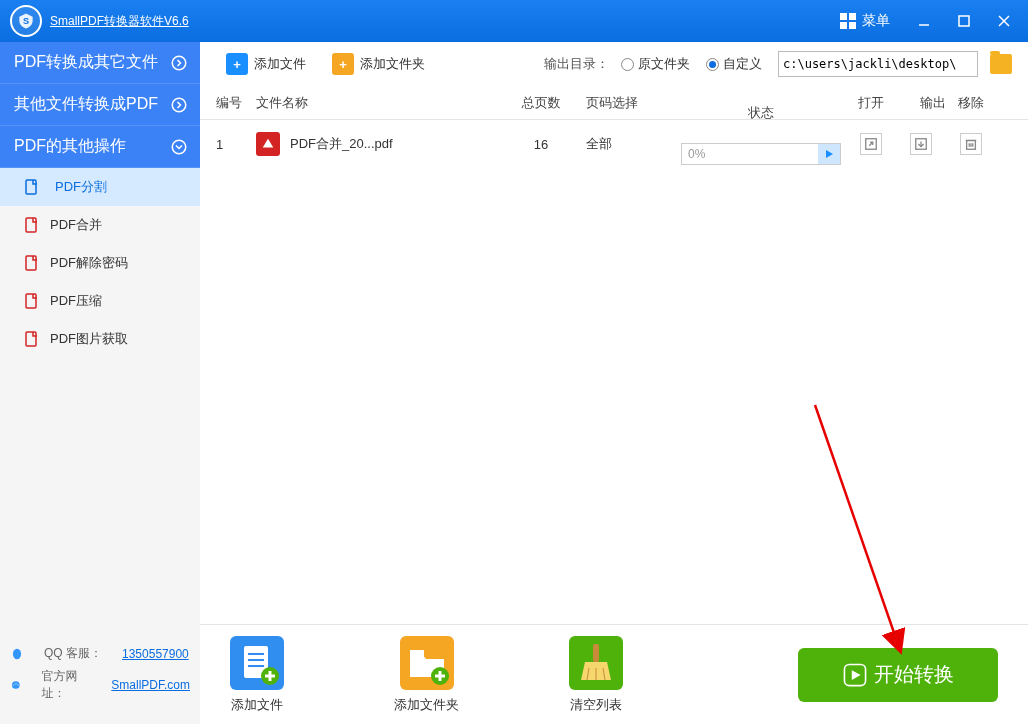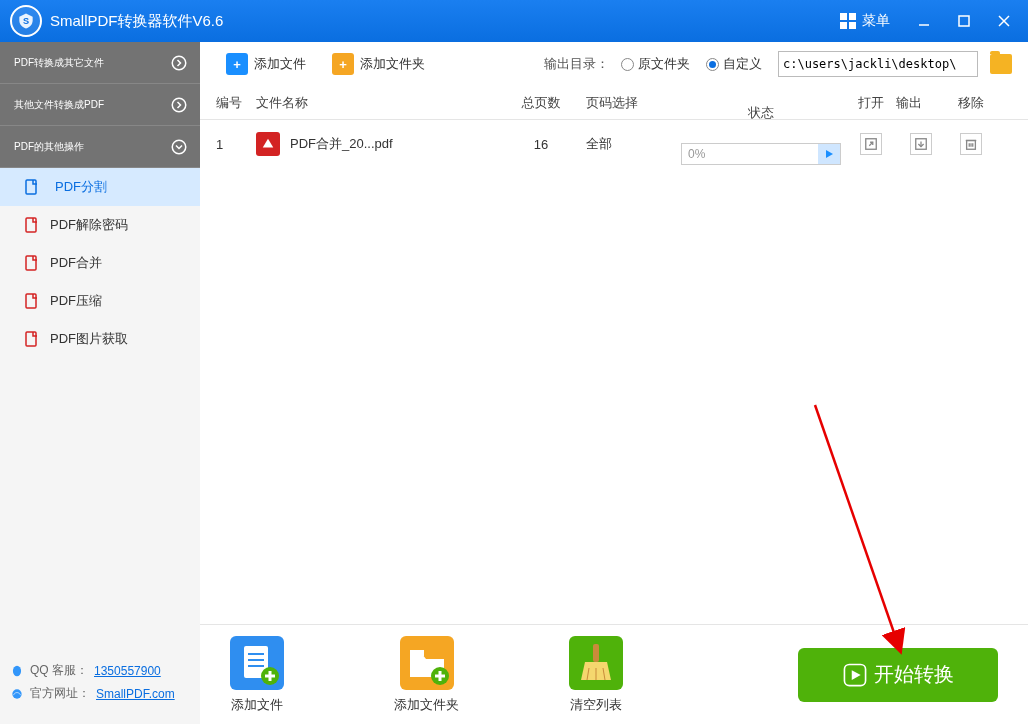--- a/index.html
+++ b/index.html
@@ -1,36 +1,36 @@
 <!DOCTYPE html>
 <html><head>
 <meta charset="utf-8">
 <style>
 * { margin: 0; padding: 0; box-sizing: border-box; font-family: "Microsoft YaHei", sans-serif; }
 body { width: 1028px; height: 724px; overflow: hidden; background: #fff; position: relative; }
 
 .titlebar { height: 42px; background: linear-gradient(to bottom, #1a7ff0, #0a6ee0); display: flex; align-items: center; color: #fff; font-size: 14px; padding: 0 4px; }
 .logo { width: 32px; height: 32px; border: 2px solid #fff; border-radius: 50%; margin: 0 8px 0 6px; display: flex; align-items: center; justify-content: center; background: rgba(255,255,255,.1); }
 .logo svg { width: 20px; height: 20px; }
-.title { flex: 1; font-size: 15px; }
+.title { flex: 1; font-size: 12px; text-decoration: underline; }
 .menu-btn { display: flex; align-items: center; gap: 6px; padding: 0 14px; height: 100%; cursor: pointer; }
 .tiles { width: 16px; height: 16px; display: grid; grid-template: 1fr 1fr / 1fr 1fr; gap: 2px; }
 .tiles span { background: #fff; }
 .winbtn { width: 40px; height: 42px; display: flex; align-items: center; justify-content: center; cursor: pointer; }
 .winbtn svg { stroke: #fff; stroke-width: 1.5; fill: none; }
 
 .sidebar { position: absolute; top: 42px; left: 0; width: 200px; bottom: 0; background: #f5f5f5; display: flex; flex-direction: column; }
-.cat { height: 42px; background: #737373; color: #fff; display: flex; align-items: center; justify-content: space-between; padding: 0 12px 0 14px; font-size: 10px; border-bottom: 1px solid rgba(255,255,255,.15); cursor: pointer; }
+.cat { height: 42px; background: #3b82f6; color: #fff; display: flex; align-items: center; justify-content: space-between; padding: 0 12px 0 14px; font-size: 16px; border-bottom: 1px solid rgba(255,255,255,.15); cursor: pointer; }
 .cat svg { width: 18px; height: 18px; stroke: #fff; stroke-width: 2; fill: none; }
 .sub { height: 38px; display: flex; align-items: center; padding-left: 24px; font-size: 13px; color: #333; cursor: pointer; gap: 10px; }
 .sub.active { background: #d6eaff; color: #0a6ee0; gap: 15px; }
 .sub-icon { width: 16px; height: 16px; }
 
 .footer-info { margin-top: auto; padding: 10px 10px 16px; font-size: 12px; color: #666; }
-.footer-info div { display: flex; align-items: center; gap: 6px; margin-bottom: 6px; }
+.footer-info div { display: flex; align-items: center; gap: 20px; margin-bottom: 6px; }
 .footer-info a { color: #0a6ee0; text-decoration: underline; }
 
 .main { position: absolute; top: 42px; left: 200px; right: 0; bottom: 0; display: flex; flex-direction: column; }
 
 .toolbar { height: 44px; display: flex; align-items: center; padding: 0 16px; gap: 6px; font-size: 13px; color: #333; }
 .tbtn { display: flex; align-items: center; gap: 6px; padding: 4px 10px; cursor: pointer; }
 .box-icon { width: 22px; height: 22px; border-radius: 3px; display: flex; align-items: center; justify-content: center; color: #fff; font-weight: bold; }
 .box-icon.blue { background: #1a8fff; }
 .box-icon.orange { background: #f5a623; }
 .spacer { flex: 1; }
@@ -42,21 +42,21 @@
 .folder-btn { width: 22px; height: 20px; background: #f5b323; border-radius: 2px; margin-left: 6px; cursor: pointer; position: relative; }
 .folder-btn::before { content: ""; position: absolute; top: -3px; left: 0; width: 10px; height: 3px; background: #f5b323; border-radius: 2px 2px 0 0; }
 
 .grid-head { height: 34px; display: flex; align-items: center; font-size: 13px; color: #444; border-bottom: 1px solid #e5e5e5; padding: 0 16px; }
 .c-no { width: 40px; }
 .c-name { width: 240px; }
 .c-pages { width: 90px; text-align: center; }
 .c-sel { width: 90px; }
 .c-status { width: 170px; text-align: center; margin-top: 20px; }
 .c-open { width: 50px; text-align: center; }
-.c-out { width: 50px; text-align: left; }
+.c-out { width: 50px; text-align: right; }
 .c-del { width: 50px; text-align: center; }
 
 .row { height: 48px; display: flex; align-items: center; font-size: 13px; color: #333; padding: 0 16px; }
 .pdf-icon { width: 24px; height: 24px; background: #d32323; border-radius: 3px; display: inline-flex; align-items: center; justify-content: center; margin-right: 10px; }
 .pdf-icon svg { fill: #fff; }
 .progress { width: 160px; height: 22px; border: 1px solid #ccc; display: flex; align-items: center; position: relative; margin: 0 auto; }
 .progress span { padding-left: 6px; color: #999; font-size: 12px; }
 .progress .play { position: absolute; right: 0; top: 0; bottom: 0; width: 22px; background: #cfe6ff; display: flex; align-items: center; justify-content: center; }
 .ico-btn { width: 22px; height: 22px; border: 1px solid #ccc; margin: 0 auto; display: flex; align-items: center; justify-content: center; cursor: pointer; }
 .ico-btn svg { stroke: #888; stroke-width: 1.5; fill: none; }
@@ -136,28 +136,28 @@
         <rect x="2" y="1" width="10" height="14" rx="1" fill="none" stroke="#0a6ee0" stroke-width="1.5"></rect>
         <path d="M9 1v4h4" fill="none" stroke="#0a6ee0" stroke-width="1.5"></path>
       </svg>
     <span>PDF分割</span>
   </div>
   <div class="sub">
     <svg class="sub-icon" viewBox="0 0 16 16">
         <rect x="2" y="1" width="10" height="14" rx="1" fill="none" stroke="#d32323" stroke-width="1.5"></rect>
         <path d="M9 1v4h4" fill="none" stroke="#d32323" stroke-width="1.5"></path>
       </svg>
-    <span>PDF解除密码</span>
+    <span>PDF合并</span>
   </div>
   <div class="sub">
     <svg class="sub-icon" viewBox="0 0 16 16">
         <rect x="2" y="1" width="10" height="14" rx="1" fill="none" stroke="#d32323" stroke-width="1.5"></rect>
         <path d="M9 1v4h4" fill="none" stroke="#d32323" stroke-width="1.5"></path>
       </svg>
-    <span>PDF合并</span>
+    <span>PDF解除密码</span>
   </div>
   <div class="sub">
     <svg class="sub-icon" viewBox="0 0 16 16">
         <rect x="2" y="1" width="10" height="14" rx="1" fill="none" stroke="#d32323" stroke-width="1.5"></rect>
         <path d="M9 1v4h4" fill="none" stroke="#d32323" stroke-width="1.5"></path>
       </svg>
     <span>PDF压缩</span>
   </div>
   <div class="sub">
     <svg class="sub-icon" viewBox="0 0 16 16">

